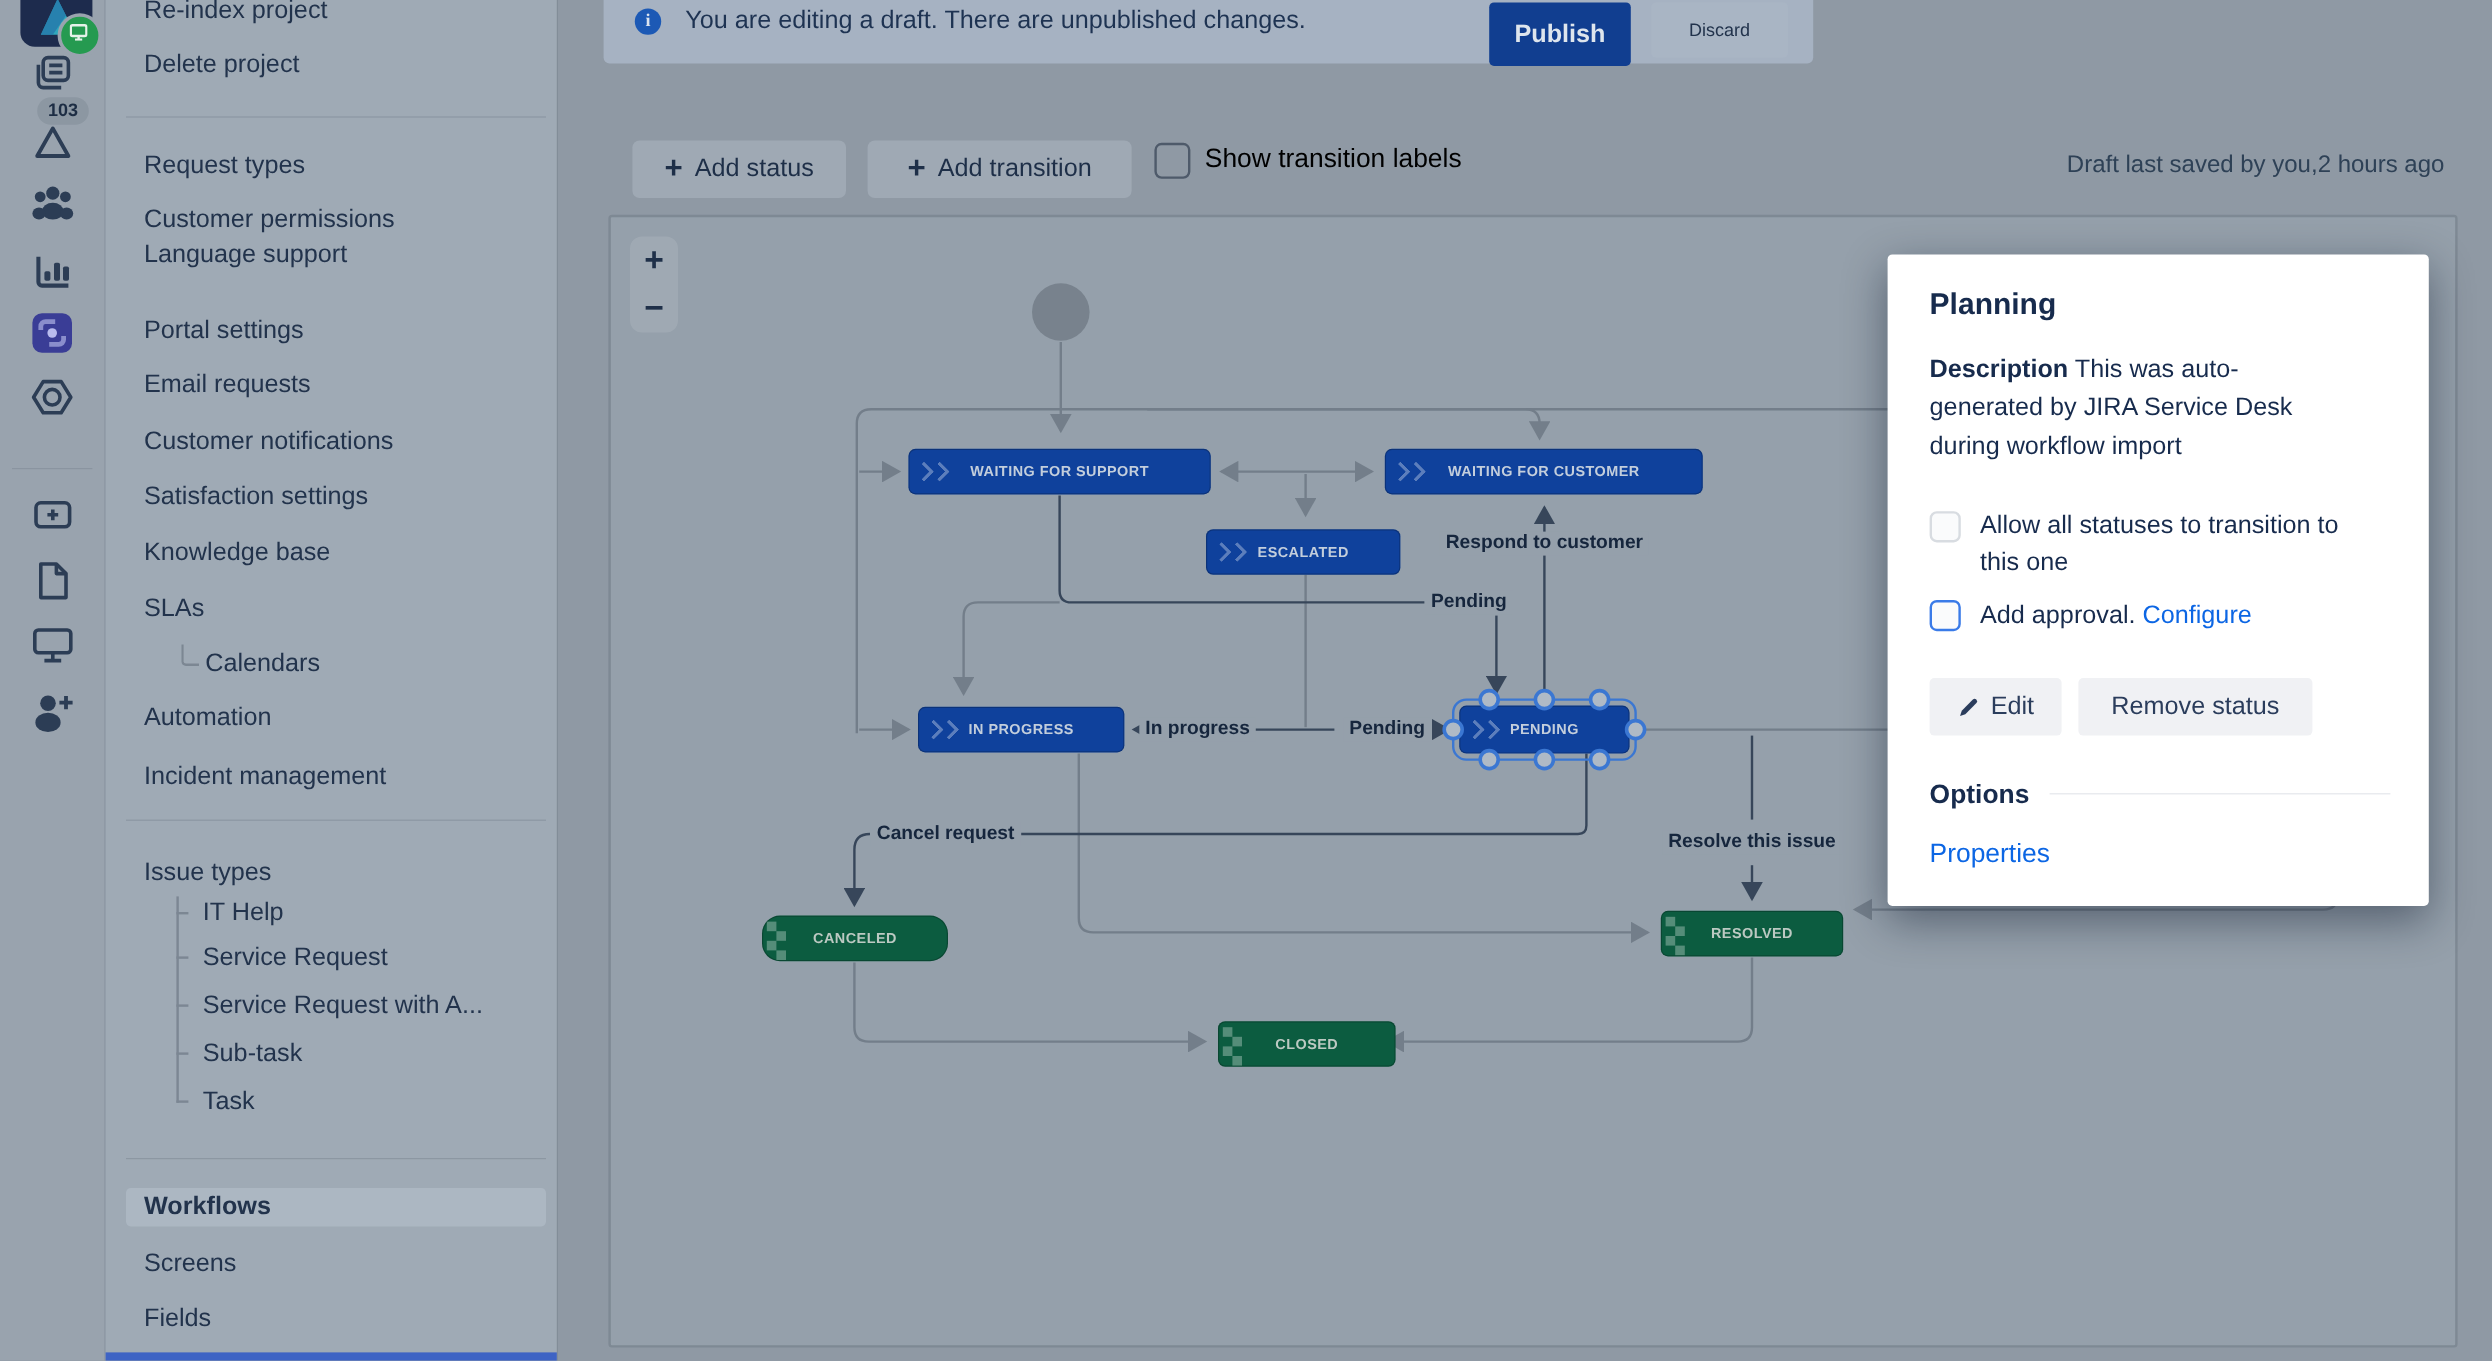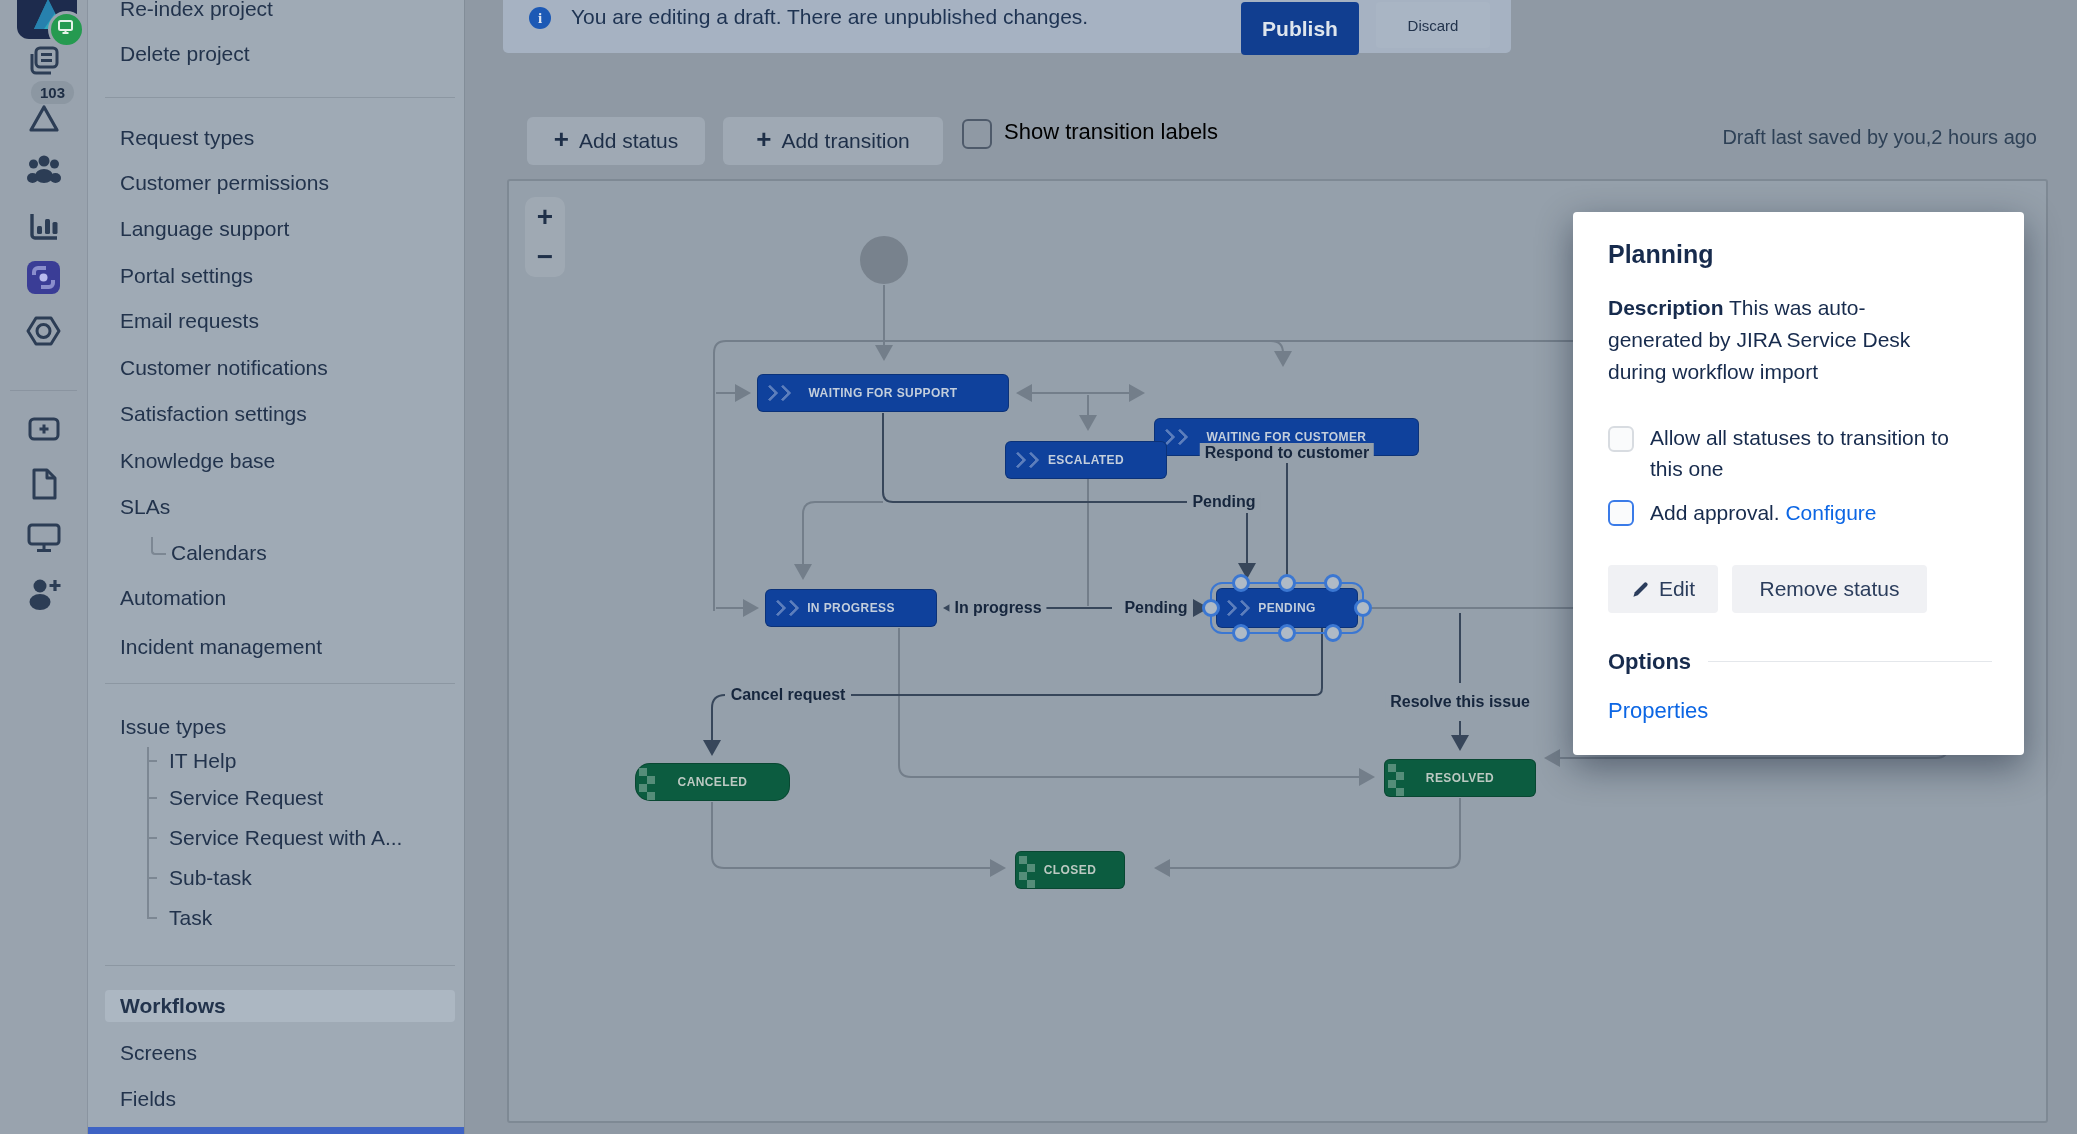--- a/index.html
+++ b/index.html
@@ -184,21 +184,21 @@
   </div>
 </div>
 
 <div class="sidebar">
   <div id="sidebar-list">
       <div class="sb-item" style="top: -7px;">Re-index project</div>
       <div class="sb-item" style="top: 38px;">Delete project</div>
       <div class="sb-divider" style="top: 97px;"></div>
       <div class="sb-item" style="top: 122px;">Request types</div>
       <div class="sb-item" style="top: 167px;">Customer permissions</div>
-      <div class="sb-item" style="top: 213px;">Language support</div>
+      <div class="sb-item" style="top: 196px;">Language support</div>
       <div class="sb-item" style="top: 260px;">Portal settings</div>
       <div class="sb-item" style="top: 305px;">Email requests</div>
       <div class="sb-item" style="top: 352px;">Customer notifications</div>
       <div class="sb-item" style="top: 398px;">Satisfaction settings</div>
       <div class="sb-item" style="top: 445px;">Knowledge base</div>
       <div class="sb-item" style="top: 491px;">SLAs</div>
       <div class="sb-item ind1" style="top: 537px;">Calendars</div>
       <div class="sb-item" style="top: 582px;">Automation</div>
       <div class="sb-item" style="top: 631px;">Incident management</div>
       <div class="sb-divider" style="top: 683px;"></div>
@@ -287,21 +287,21 @@
   <div id="workflow-nodes">
       <div class="status blue" style="left: 248px; top: 193px; width: 252px; height: 38px;">
     <span class="chev">
           <i></i>
           <i></i>
         </span>
 
     <span class="st-label">WAITING FOR SUPPORT</span>
 
   </div>
-      <div class="status blue" style="left: 645px; top: 193px; width: 265px; height: 38px; margin-top: 44px;">
+      <div class="status blue" style="left: 645px; top: 193px; width: 265px; height: 38px;">
     <span class="chev">
           <i></i>
           <i></i>
         </span>
 
     <span class="st-label">WAITING FOR CUSTOMER</span>
 
   </div>
       <div class="status blue" style="left: 496px; top: 260px; width: 162px; height: 38px;">
     <span class="chev">
@@ -342,21 +342,21 @@
     <span class="checker"></span>
     <span class="st-label">CANCELED</span>
 
   </div>
       <div class="status green" style="left: 875px; top: 578px; width: 152px; height: 38px;">
 
     <span class="checker"></span>
     <span class="st-label">RESOLVED</span>
 
   </div>
-      <div class="status green" style="left: 506px; top: 670px; width: 110px; height: 38px;">
+      <div class="status green" style="left: 506px; top: 670px; width: 148px; height: 38px;">
 
     <span class="checker"></span>
     <span class="st-label">CLOSED</span>
 
   </div>
       <div class="tlabel" style="left: 778px; top: 272px;">Respond to customer</div>
       <div class="tlabel" style="left: 715px; top: 321px;">Pending</div>
       <div class="tlabel" style="left: 489px; top: 427px;">In progress</div>
       <div class="tlabel" style="left: 647px; top: 427px;">Pending</div>
       <div class="tlabel" style="left: 279px; top: 514px;">Cancel request</div>

